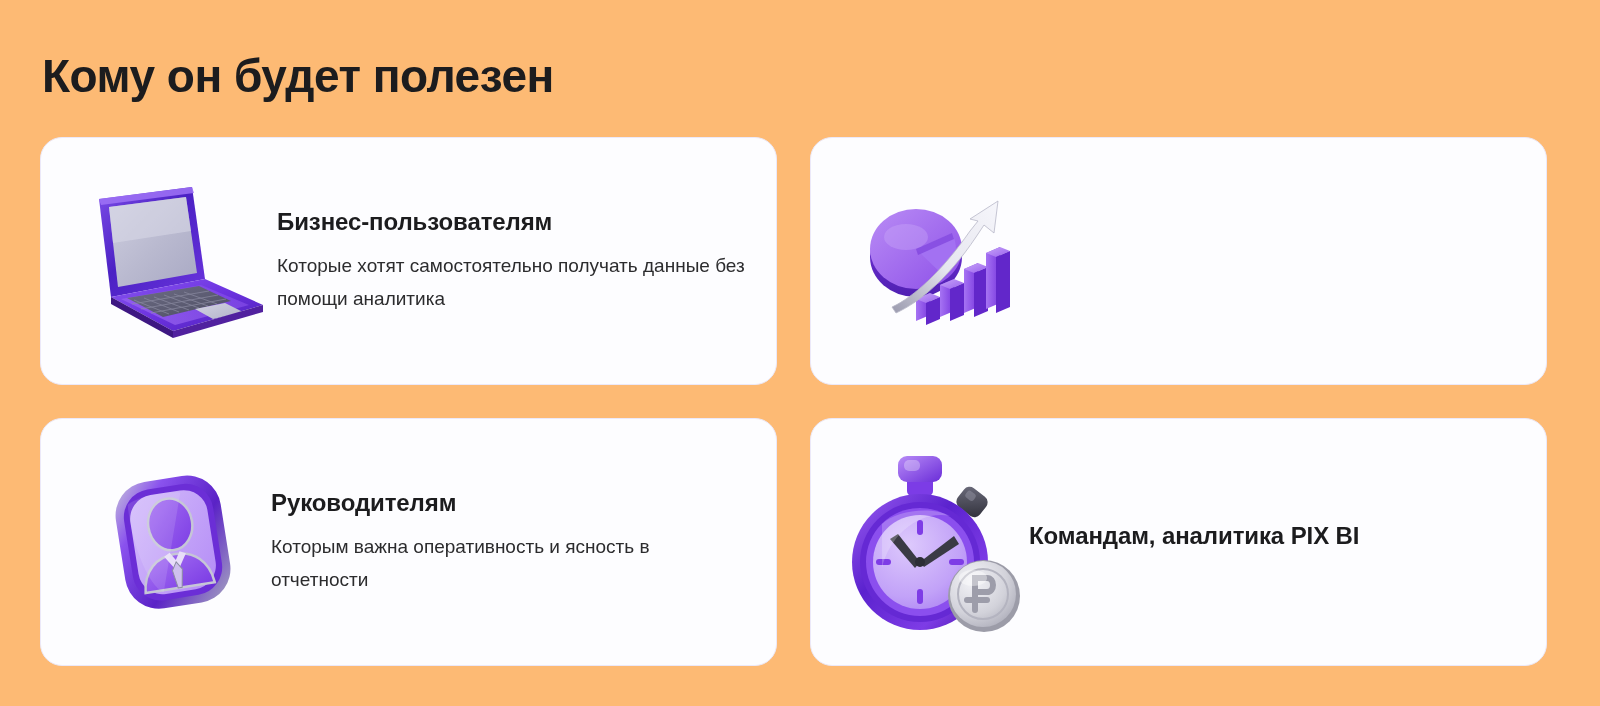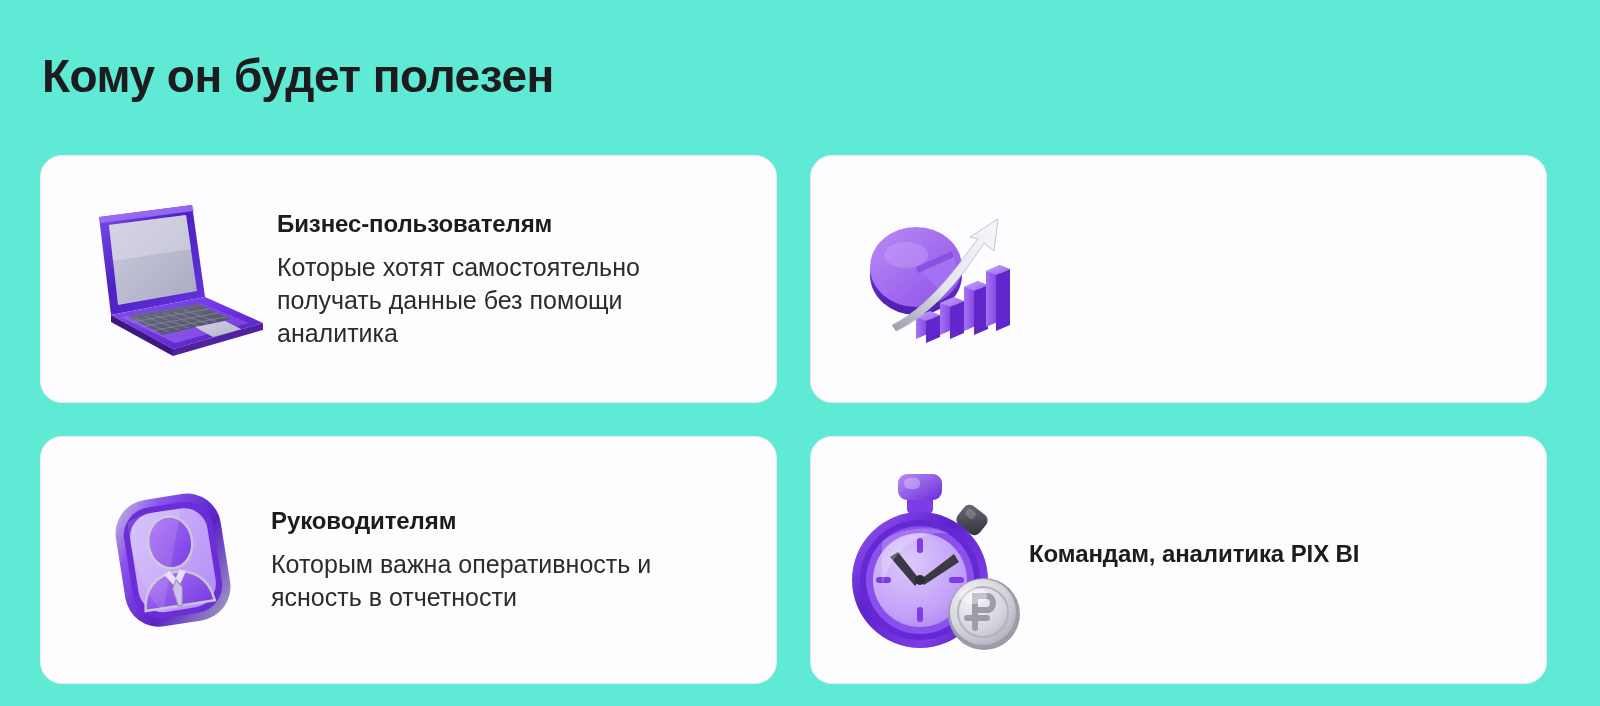--- a/index.html
+++ b/index.html
@@ -11,39 +11,39 @@
     width: 1600px;
     height: 706px;
     font-family: "Liberation Sans", sans-serif;
     overflow: hidden;
     position: relative;
   }
 
   .page {
     position: absolute;
     inset: 0;
-    background: #5eead4;
+    background: #fdba74;
   }
 
   .section-heading {
     position: absolute;
     left: 42px;
     top: 14px;
     font-size: 46px;
     font-weight: bold;
     letter-spacing: -0.5px;
     color: #1c1c1e;
     line-height: 62px;
     white-space: nowrap;
   }
 
   .cards-grid {
     position: absolute;
     left: 40px;
-    top: 155px;
+    top: 137px;
     width: 1530px;
     display: grid;
     grid-template-columns: 737px 737px;
     grid-template-rows: 248px 248px;
     column-gap: 33px;
     row-gap: 33px;
     gap: 33px;
   }
 
   .card {
@@ -79,21 +79,21 @@
     font-size: 24px;
     font-weight: bold;
     color: #1c1c1e;
     letter-spacing: -0.1px;
     line-height: 30px;
     margin: 0 0 12px 0;
     white-space: nowrap;
   }
 
   .card-desc {
-    font-size: 25px;
+    font-size: 19px;
     font-weight: normal;
     color: #2c2c2e;
     line-height: 33px;
     margin: 0;
     max-width: 470px;
   }
 
   
   .card--analysts .card-icon { margin-left: 34px; }
   .card--analysts .card-desc { max-width: 480px; }

